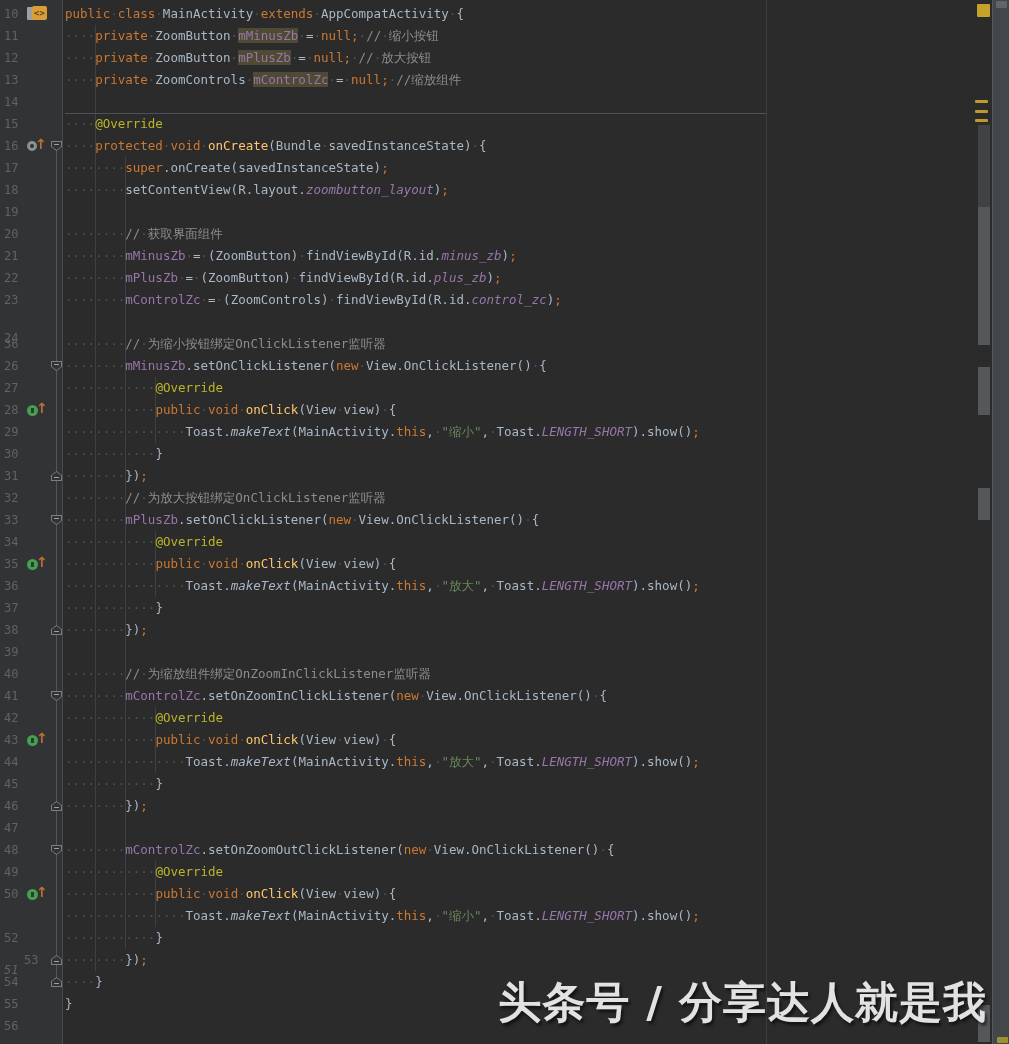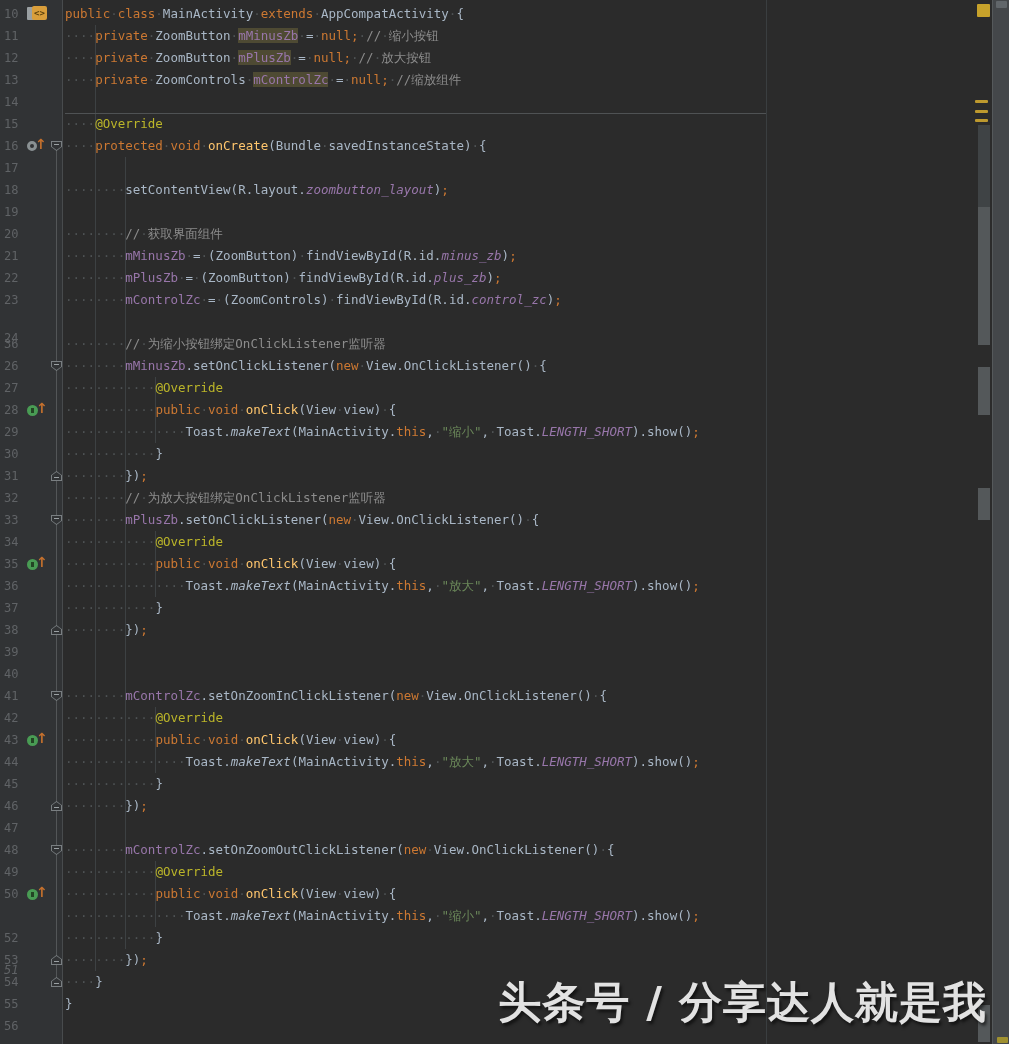--- a/index.html
+++ b/index.html
@@ -178,21 +178,21 @@
       <div class="ln-num" style="top: 861px;">49</div>
       <div class="ln-num" style="top: 883px;">50</div>
       <div class="gicon" style="top: 886px;">
         <div class="gcircle">
           <i></i>
         </div>
         <span class="up-arrow">↑</span>
       </div>
       <div class="ln-num" style="top: 959px; font-style: italic;">51</div>
       <div class="ln-num" style="top: 927px;">52</div>
-      <div class="ln-num" style="top: 949px;">53</div>
+      <div class="ln-num" style="top: 949px; margin-left: 20px;">53</div>
       <div class="fold end" style="top: 955px;">
         <div class="outer"></div>
         <div class="inner"></div>
         <div class="dash"></div>
       </div>
       <div class="ln-num" style="top: 971px;">54</div>
       <div class="fold end" style="top: 977px;">
         <div class="outer"></div>
         <div class="inner"></div>
         <div class="dash"></div>
@@ -209,20 +209,21 @@
     <div class="guide" style="left:155px;top:861px;height:66px;"></div>
     <div id="margin-line"></div>
   <div class="code-line" style="top: 3px;"><span class="t-k">public<span class="ws">·</span>class<span class="ws">·</span></span><span class="t-d">MainActivity<span class="ws">·</span></span><span class="t-k">extends</span><span class="t-d"><span class="ws">·</span>AppCompatActivity<span class="ws">·</span>{</span></div>
       <div class="code-line" style="top: 25px;"><span class="t-d"><span class="ws">·</span><span class="ws">·</span><span class="ws">·</span><span class="ws">·</span></span><span class="t-k">private</span><span class="t-d"><span class="ws">·</span>ZoomButton<span class="ws">·</span></span><span class="t-fh">mMinusZb</span><span class="t-d"><span class="ws">·</span>=<span class="ws">·</span></span><span class="t-k">null</span><span class="t-k">;</span><span class="t-d"><span class="ws">·</span></span><span class="t-c">//<span class="ws">·</span>缩小按钮</span></div>
       <div class="code-line" style="top: 47px;"><span class="t-d"><span class="ws">·</span><span class="ws">·</span><span class="ws">·</span><span class="ws">·</span></span><span class="t-k">private</span><span class="t-d"><span class="ws">·</span>ZoomButton<span class="ws">·</span></span><span class="t-fh">mPlusZb</span><span class="t-d"><span class="ws">·</span>=<span class="ws">·</span></span><span class="t-k">null</span><span class="t-k">;</span><span class="t-d"><span class="ws">·</span></span><span class="t-c">//<span class="ws">·</span>放大按钮</span></div>
       <div class="code-line" style="top: 69px;"><span class="t-d"><span class="ws">·</span><span class="ws">·</span><span class="ws">·</span><span class="ws">·</span></span><span class="t-k">private</span><span class="t-d"><span class="ws">·</span>ZoomControls<span class="ws">·</span></span><span class="t-fh">mControlZc</span><span class="t-d"><span class="ws">·</span>=<span class="ws">·</span></span><span class="t-k">null</span><span class="t-k">;</span><span class="t-d"><span class="ws">·</span></span><span class="t-c">//缩放组件</span></div>
       <div class="code-line" style="top: 91px;"></div>
       <div class="method-sep" style="top: 113px;"></div>
       <div class="code-line" style="top: 113px;"><span class="t-d"><span class="ws">·</span><span class="ws">·</span><span class="ws">·</span><span class="ws">·</span></span><span class="t-a">@Override</span></div>
       <div class="code-line" style="top: 135px;"><span class="t-d"><span class="ws">·</span><span class="ws">·</span><span class="ws">·</span><span class="ws">·</span></span><span class="t-k">protected<span class="ws">·</span>void<span class="ws">·</span></span><span class="t-m">onCreate</span><span class="t-d">(Bundle<span class="ws">·</span>savedInstanceState)<span class="ws">·</span>{</span></div>
+      <div class="code-line" style="top: 157px;"><span class="t-d"><span class="ws">·</span><span class="ws">·</span><span class="ws">·</span><span class="ws">·</span><span class="ws">·</span><span class="ws">·</span><span class="ws">·</span><span class="ws">·</span></span><span class="t-k">super</span><span class="t-d">.onCreate(savedInstanceState)</span><span class="t-k">;</span></div>
       <div class="code-line" style="top: 179px;"><span class="t-d"><span class="ws">·</span><span class="ws">·</span><span class="ws">·</span><span class="ws">·</span><span class="ws">·</span><span class="ws">·</span><span class="ws">·</span><span class="ws">·</span>setContentView(R.layout.</span><span class="t-fi">zoombutton_layout</span><span class="t-d">)</span><span class="t-k">;</span></div>
       <div class="code-line" style="top: 201px;"></div>
       <div class="code-line" style="top: 223px;"><span class="t-d"><span class="ws">·</span><span class="ws">·</span><span class="ws">·</span><span class="ws">·</span><span class="ws">·</span><span class="ws">·</span><span class="ws">·</span><span class="ws">·</span></span><span class="t-c">//<span class="ws">·</span>获取界面组件</span></div>
       <div class="code-line" style="top: 245px;"><span class="t-d"><span class="ws">·</span><span class="ws">·</span><span class="ws">·</span><span class="ws">·</span><span class="ws">·</span><span class="ws">·</span><span class="ws">·</span><span class="ws">·</span></span><span class="t-f">mMinusZb</span><span class="t-d"><span class="ws">·</span>=<span class="ws">·</span>(ZoomButton)<span class="ws">·</span>findViewById(R.id.</span><span class="t-fi">minus_zb</span><span class="t-d">)</span><span class="t-k">;</span></div>
       <div class="code-line" style="top: 267px;"><span class="t-d"><span class="ws">·</span><span class="ws">·</span><span class="ws">·</span><span class="ws">·</span><span class="ws">·</span><span class="ws">·</span><span class="ws">·</span><span class="ws">·</span></span><span class="t-f">mPlusZb</span><span class="t-d"><span class="ws">·</span>=<span class="ws">·</span>(ZoomButton)<span class="ws">·</span>findViewById(R.id.</span><span class="t-fi">plus_zb</span><span class="t-d">)</span><span class="t-k">;</span></div>
       <div class="code-line" style="top: 289px;"><span class="t-d"><span class="ws">·</span><span class="ws">·</span><span class="ws">·</span><span class="ws">·</span><span class="ws">·</span><span class="ws">·</span><span class="ws">·</span><span class="ws">·</span></span><span class="t-f">mControlZc</span><span class="t-d"><span class="ws">·</span>=<span class="ws">·</span>(ZoomControls)<span class="ws">·</span>findViewById(R.id.</span><span class="t-fi">control_zc</span><span class="t-d">)</span><span class="t-k">;</span></div>
       <div class="code-line" style="top: 311px;"></div>
       <div class="code-line" style="top: 333px;"><span class="t-d"><span class="ws">·</span><span class="ws">·</span><span class="ws">·</span><span class="ws">·</span><span class="ws">·</span><span class="ws">·</span><span class="ws">·</span><span class="ws">·</span></span><span class="t-c">//<span class="ws">·</span>为缩小按钮绑定OnClickListener监听器</span></div>
       <div class="code-line" style="top: 355px;"><span class="t-d"><span class="ws">·</span><span class="ws">·</span><span class="ws">·</span><span class="ws">·</span><span class="ws">·</span><span class="ws">·</span><span class="ws">·</span><span class="ws">·</span></span><span class="t-f">mMinusZb</span><span class="t-d">.setOnClickListener(</span><span class="t-k">new</span><span class="t-d"><span class="ws">·</span>View.OnClickListener()<span class="ws">·</span>{</span></div>
       <div class="code-line" style="top: 377px;"><span class="t-d"><span class="ws">·</span><span class="ws">·</span><span class="ws">·</span><span class="ws">·</span><span class="ws">·</span><span class="ws">·</span><span class="ws">·</span><span class="ws">·</span><span class="ws">·</span><span class="ws">·</span><span class="ws">·</span><span class="ws">·</span></span><span class="t-a">@Override</span></div>
@@ -231,20 +232,21 @@
       <div class="code-line" style="top: 443px;"><span class="t-d"><span class="ws">·</span><span class="ws">·</span><span class="ws">·</span><span class="ws">·</span><span class="ws">·</span><span class="ws">·</span><span class="ws">·</span><span class="ws">·</span><span class="ws">·</span><span class="ws">·</span><span class="ws">·</span><span class="ws">·</span>}</span></div>
       <div class="code-line" style="top: 465px;"><span class="t-d"><span class="ws">·</span><span class="ws">·</span><span class="ws">·</span><span class="ws">·</span><span class="ws">·</span><span class="ws">·</span><span class="ws">·</span><span class="ws">·</span>})</span><span class="t-k">;</span></div>
       <div class="code-line" style="top: 487px;"><span class="t-d"><span class="ws">·</span><span class="ws">·</span><span class="ws">·</span><span class="ws">·</span><span class="ws">·</span><span class="ws">·</span><span class="ws">·</span><span class="ws">·</span></span><span class="t-c">//<span class="ws">·</span>为放大按钮绑定OnClickListener监听器</span></div>
       <div class="code-line" style="top: 509px;"><span class="t-d"><span class="ws">·</span><span class="ws">·</span><span class="ws">·</span><span class="ws">·</span><span class="ws">·</span><span class="ws">·</span><span class="ws">·</span><span class="ws">·</span></span><span class="t-f">mPlusZb</span><span class="t-d">.setOnClickListener(</span><span class="t-k">new</span><span class="t-d"><span class="ws">·</span>View.OnClickListener()<span class="ws">·</span>{</span></div>
       <div class="code-line" style="top: 531px;"><span class="t-d"><span class="ws">·</span><span class="ws">·</span><span class="ws">·</span><span class="ws">·</span><span class="ws">·</span><span class="ws">·</span><span class="ws">·</span><span class="ws">·</span><span class="ws">·</span><span class="ws">·</span><span class="ws">·</span><span class="ws">·</span></span><span class="t-a">@Override</span></div>
       <div class="code-line" style="top: 553px;"><span class="t-d"><span class="ws">·</span><span class="ws">·</span><span class="ws">·</span><span class="ws">·</span><span class="ws">·</span><span class="ws">·</span><span class="ws">·</span><span class="ws">·</span><span class="ws">·</span><span class="ws">·</span><span class="ws">·</span><span class="ws">·</span></span><span class="t-k">public<span class="ws">·</span>void<span class="ws">·</span></span><span class="t-m">onClick</span><span class="t-d">(View<span class="ws">·</span>view)<span class="ws">·</span>{</span></div>
       <div class="code-line" style="top: 575px;"><span class="t-d"><span class="ws">·</span><span class="ws">·</span><span class="ws">·</span><span class="ws">·</span><span class="ws">·</span><span class="ws">·</span><span class="ws">·</span><span class="ws">·</span><span class="ws">·</span><span class="ws">·</span><span class="ws">·</span><span class="ws">·</span><span class="ws">·</span><span class="ws">·</span><span class="ws">·</span><span class="ws">·</span>Toast.</span><span class="t-i">makeText</span><span class="t-d">(MainActivity.</span><span class="t-k">this</span><span class="t-d">,<span class="ws">·</span></span><span class="t-s">"放大"</span><span class="t-d">,<span class="ws">·</span>Toast.</span><span class="t-fi">LENGTH_SHORT</span><span class="t-d">).show()</span><span class="t-k">;</span></div>
       <div class="code-line" style="top: 597px;"><span class="t-d"><span class="ws">·</span><span class="ws">·</span><span class="ws">·</span><span class="ws">·</span><span class="ws">·</span><span class="ws">·</span><span class="ws">·</span><span class="ws">·</span><span class="ws">·</span><span class="ws">·</span><span class="ws">·</span><span class="ws">·</span>}</span></div>
       <div class="code-line" style="top: 619px;"><span class="t-d"><span class="ws">·</span><span class="ws">·</span><span class="ws">·</span><span class="ws">·</span><span class="ws">·</span><span class="ws">·</span><span class="ws">·</span><span class="ws">·</span>})</span><span class="t-k">;</span></div>
       <div class="code-line" style="top: 641px;"></div>
+      <div class="code-line" style="top: 663px;"><span class="t-d"><span class="ws">·</span><span class="ws">·</span><span class="ws">·</span><span class="ws">·</span><span class="ws">·</span><span class="ws">·</span><span class="ws">·</span><span class="ws">·</span></span><span class="t-c">//<span class="ws">·</span>为缩放组件绑定OnZoomInClickListener监听器</span></div>
       <div class="code-line" style="top: 685px;"><span class="t-d"><span class="ws">·</span><span class="ws">·</span><span class="ws">·</span><span class="ws">·</span><span class="ws">·</span><span class="ws">·</span><span class="ws">·</span><span class="ws">·</span></span><span class="t-f">mControlZc</span><span class="t-d">.setOnZoomInClickListener(</span><span class="t-k">new</span><span class="t-d"><span class="ws">·</span>View.OnClickListener()<span class="ws">·</span>{</span></div>
       <div class="code-line" style="top: 707px;"><span class="t-d"><span class="ws">·</span><span class="ws">·</span><span class="ws">·</span><span class="ws">·</span><span class="ws">·</span><span class="ws">·</span><span class="ws">·</span><span class="ws">·</span><span class="ws">·</span><span class="ws">·</span><span class="ws">·</span><span class="ws">·</span></span><span class="t-a">@Override</span></div>
       <div class="code-line" style="top: 729px;"><span class="t-d"><span class="ws">·</span><span class="ws">·</span><span class="ws">·</span><span class="ws">·</span><span class="ws">·</span><span class="ws">·</span><span class="ws">·</span><span class="ws">·</span><span class="ws">·</span><span class="ws">·</span><span class="ws">·</span><span class="ws">·</span></span><span class="t-k">public<span class="ws">·</span>void<span class="ws">·</span></span><span class="t-m">onClick</span><span class="t-d">(View<span class="ws">·</span>view)<span class="ws">·</span>{</span></div>
       <div class="code-line" style="top: 751px;"><span class="t-d"><span class="ws">·</span><span class="ws">·</span><span class="ws">·</span><span class="ws">·</span><span class="ws">·</span><span class="ws">·</span><span class="ws">·</span><span class="ws">·</span><span class="ws">·</span><span class="ws">·</span><span class="ws">·</span><span class="ws">·</span><span class="ws">·</span><span class="ws">·</span><span class="ws">·</span><span class="ws">·</span>Toast.</span><span class="t-i">makeText</span><span class="t-d">(MainActivity.</span><span class="t-k">this</span><span class="t-d">,<span class="ws">·</span></span><span class="t-s">"放大"</span><span class="t-d">,<span class="ws">·</span>Toast.</span><span class="t-fi">LENGTH_SHORT</span><span class="t-d">).show()</span><span class="t-k">;</span></div>
       <div class="code-line" style="top: 773px;"><span class="t-d"><span class="ws">·</span><span class="ws">·</span><span class="ws">·</span><span class="ws">·</span><span class="ws">·</span><span class="ws">·</span><span class="ws">·</span><span class="ws">·</span><span class="ws">·</span><span class="ws">·</span><span class="ws">·</span><span class="ws">·</span>}</span></div>
       <div class="code-line" style="top: 795px;"><span class="t-d"><span class="ws">·</span><span class="ws">·</span><span class="ws">·</span><span class="ws">·</span><span class="ws">·</span><span class="ws">·</span><span class="ws">·</span><span class="ws">·</span>})</span><span class="t-k">;</span></div>
       <div class="code-line" style="top: 839px;"><span class="t-d"><span class="ws">·</span><span class="ws">·</span><span class="ws">·</span><span class="ws">·</span><span class="ws">·</span><span class="ws">·</span><span class="ws">·</span><span class="ws">·</span></span><span class="t-f">mControlZc</span><span class="t-d">.setOnZoomOutClickListener(</span><span class="t-k">new</span><span class="t-d"><span class="ws">·</span>View.OnClickListener()<span class="ws">·</span>{</span></div>
       <div class="code-line" style="top: 861px;"><span class="t-d"><span class="ws">·</span><span class="ws">·</span><span class="ws">·</span><span class="ws">·</span><span class="ws">·</span><span class="ws">·</span><span class="ws">·</span><span class="ws">·</span><span class="ws">·</span><span class="ws">·</span><span class="ws">·</span><span class="ws">·</span></span><span class="t-a">@Override</span></div>
       <div class="code-line" style="top: 883px;"><span class="t-d"><span class="ws">·</span><span class="ws">·</span><span class="ws">·</span><span class="ws">·</span><span class="ws">·</span><span class="ws">·</span><span class="ws">·</span><span class="ws">·</span><span class="ws">·</span><span class="ws">·</span><span class="ws">·</span><span class="ws">·</span></span><span class="t-k">public<span class="ws">·</span>void<span class="ws">·</span></span><span class="t-m">onClick</span><span class="t-d">(View<span class="ws">·</span>view)<span class="ws">·</span>{</span></div>
       <div class="code-line" style="top: 905px;"><span class="t-d"><span class="ws">·</span><span class="ws">·</span><span class="ws">·</span><span class="ws">·</span><span class="ws">·</span><span class="ws">·</span><span class="ws">·</span><span class="ws">·</span><span class="ws">·</span><span class="ws">·</span><span class="ws">·</span><span class="ws">·</span><span class="ws">·</span><span class="ws">·</span><span class="ws">·</span><span class="ws">·</span>Toast.</span><span class="t-i">makeText</span><span class="t-d">(MainActivity.</span><span class="t-k">this</span><span class="t-d">,<span class="ws">·</span></span><span class="t-s">"缩小"</span><span class="t-d">,<span class="ws">·</span>Toast.</span><span class="t-fi">LENGTH_SHORT</span><span class="t-d">).show()</span><span class="t-k">;</span></div>

